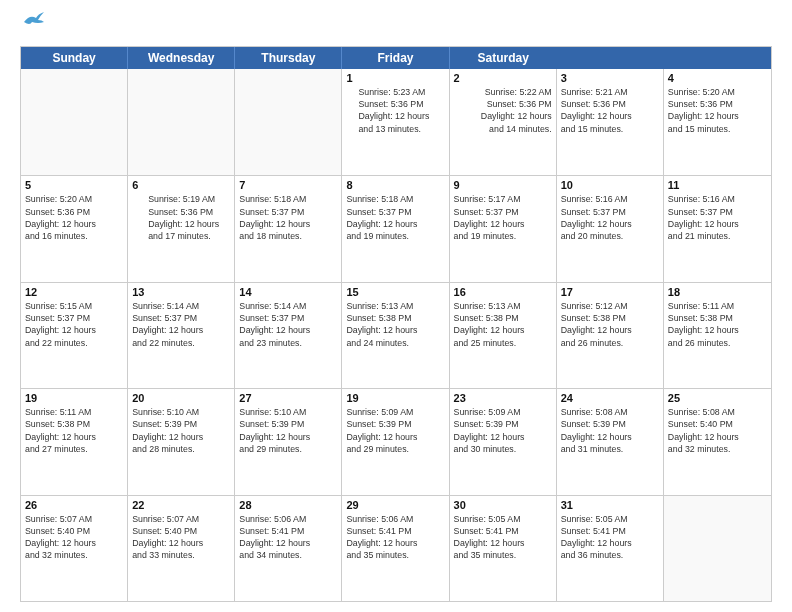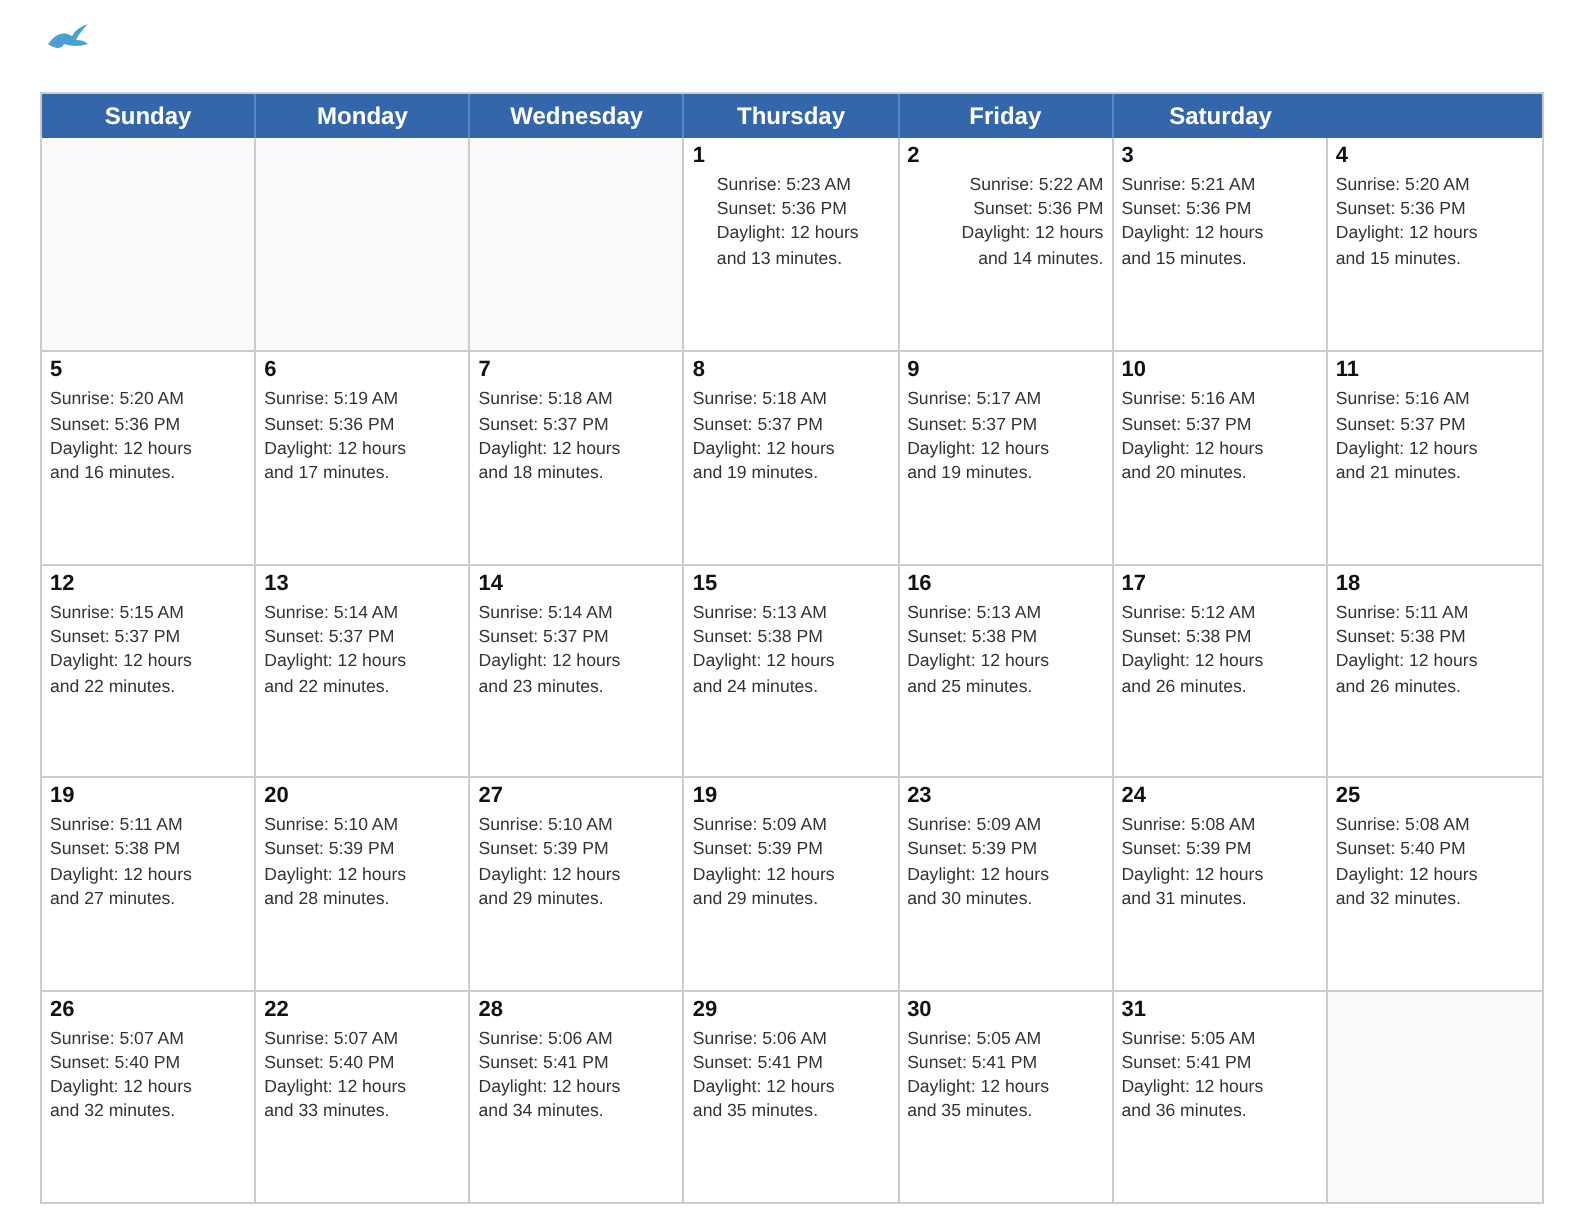--- a/index.html
+++ b/index.html
@@ -123,21 +123,20 @@
     </div>
     <div class="title-section">
       <div class="month-title"></div>
       <div class="location"></div>
     </div>
   </div>
 
   <div class="calendar">
     <div class="cal-header">
     <div class="cal-header-cell">Sunday</div>
-        <div class="cal-header-cell">Monday</div>
         <div class="cal-header-cell">Wednesday</div>
         <div class="cal-header-cell">Thursday</div>
         <div class="cal-header-cell">Friday</div>
         <div class="cal-header-cell">Saturday</div>
       </div>
     <div class="cal-body">
     <div class="cal-row">
           <div class="cal-cell empty"></div>
           <div class="cal-cell empty"></div>
           <div class="cal-cell empty"></div>
@@ -173,21 +172,21 @@
         <div class="cal-row">
           <div class="cal-cell">
             <div class="day-num">5</div>
             <div class="day-info" style="white-space: pre-line;">Sunrise: 5:20 AM
 Sunset: 5:36 PM
 Daylight: 12 hours
 and 16 minutes.</div>
           </div>
           <div class="cal-cell">
             <div class="day-num">6</div>
-            <div class="day-info" style="white-space: pre-line;">Sunrise: 5:19 AM
+            <div class="day-info" style="white-space: pre-line; margin-left: 16px;">Sunrise: 5:19 AM
 Sunset: 5:36 PM
 Daylight: 12 hours
 and 17 minutes.</div>
           </div>
           <div class="cal-cell">
             <div class="day-num">7</div>
             <div class="day-info" style="white-space: pre-line;">Sunrise: 5:18 AM
 Sunset: 5:37 PM
 Daylight: 12 hours
 and 18 minutes.</div>

